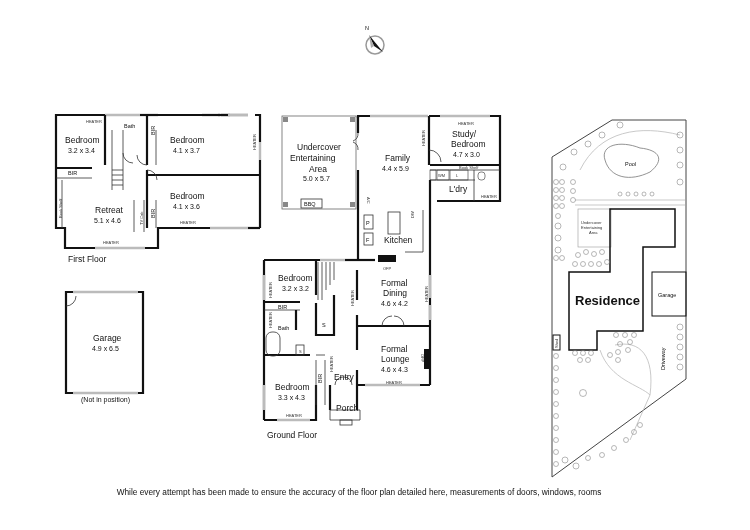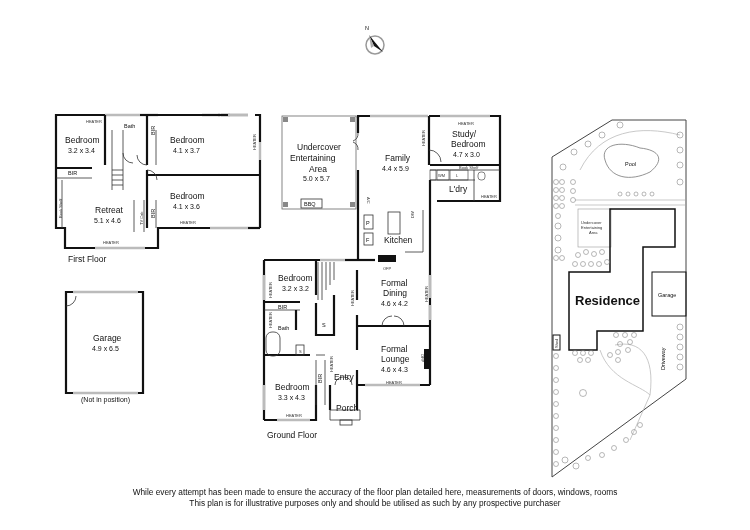--- a/index.html
+++ b/index.html
@@ -10,21 +10,21 @@
   .t-dim{font-size:7px;}
   .t-small{font-size:4px;fill:#333;}
   .t-tiny{font-size:5.5px;}
   .t-floor{font-size:8.5px;}
   .t-res{font-size:13px;font-weight:bold;}
   .wall{stroke:#111;stroke-width:2.2;fill:none;}
   .thin{stroke:#333;stroke-width:0.8;fill:none;}
   .win{stroke:#bbb;stroke-width:2.4;}
   .tree{fill:none;stroke:#888;stroke-width:0.6;}
   .path{stroke:#bbb;stroke-width:0.8;fill:none;}
-  .disclaimer{position:absolute;left:120px;top:487px;width:510px;text-align:center;font-size:8.3px;line-height:11px;font-family:"Liberation Sans",sans-serif;color:#111;}
+  .disclaimer{position:absolute;left:104px;top:487px;width:510px;text-align:center;font-size:8.3px;line-height:11px;font-family:"Liberation Sans",sans-serif;color:#111;}
 </style>
 </head>
 <body>
 
 <svg width="750" height="530" viewBox="0 0 750 530">
 
   <g>
     <text class="lbl t-tiny" x="365" y="30">N</text>
     <circle cx="375" cy="45" r="9" fill="none" stroke="#999" stroke-width="1.5"></circle>
     <polygon points="369,35 383,52 374,46" fill="#111"></polygon>
@@ -361,14 +361,13 @@
         <circle class="tree" cx="614" cy="448" r="2.5"></circle>
         <circle class="tree" cx="626" cy="440" r="2.5"></circle>
         <circle class="tree" cx="634" cy="432" r="2.5"></circle>
         <circle class="tree" cx="640" cy="425" r="2.5"></circle>
     </g>
   </g>
 </svg>
 
 <div class="disclaimer">
   <div>While every attempt has been made to ensure the accuracy of the floor plan detailed here, measurements of doors, windows, rooms</div>
-  <div>This plan is for illustrative purposes only and should be utilised as such by any prospective purchaser</div>
 </div>
 
 </body></html>

